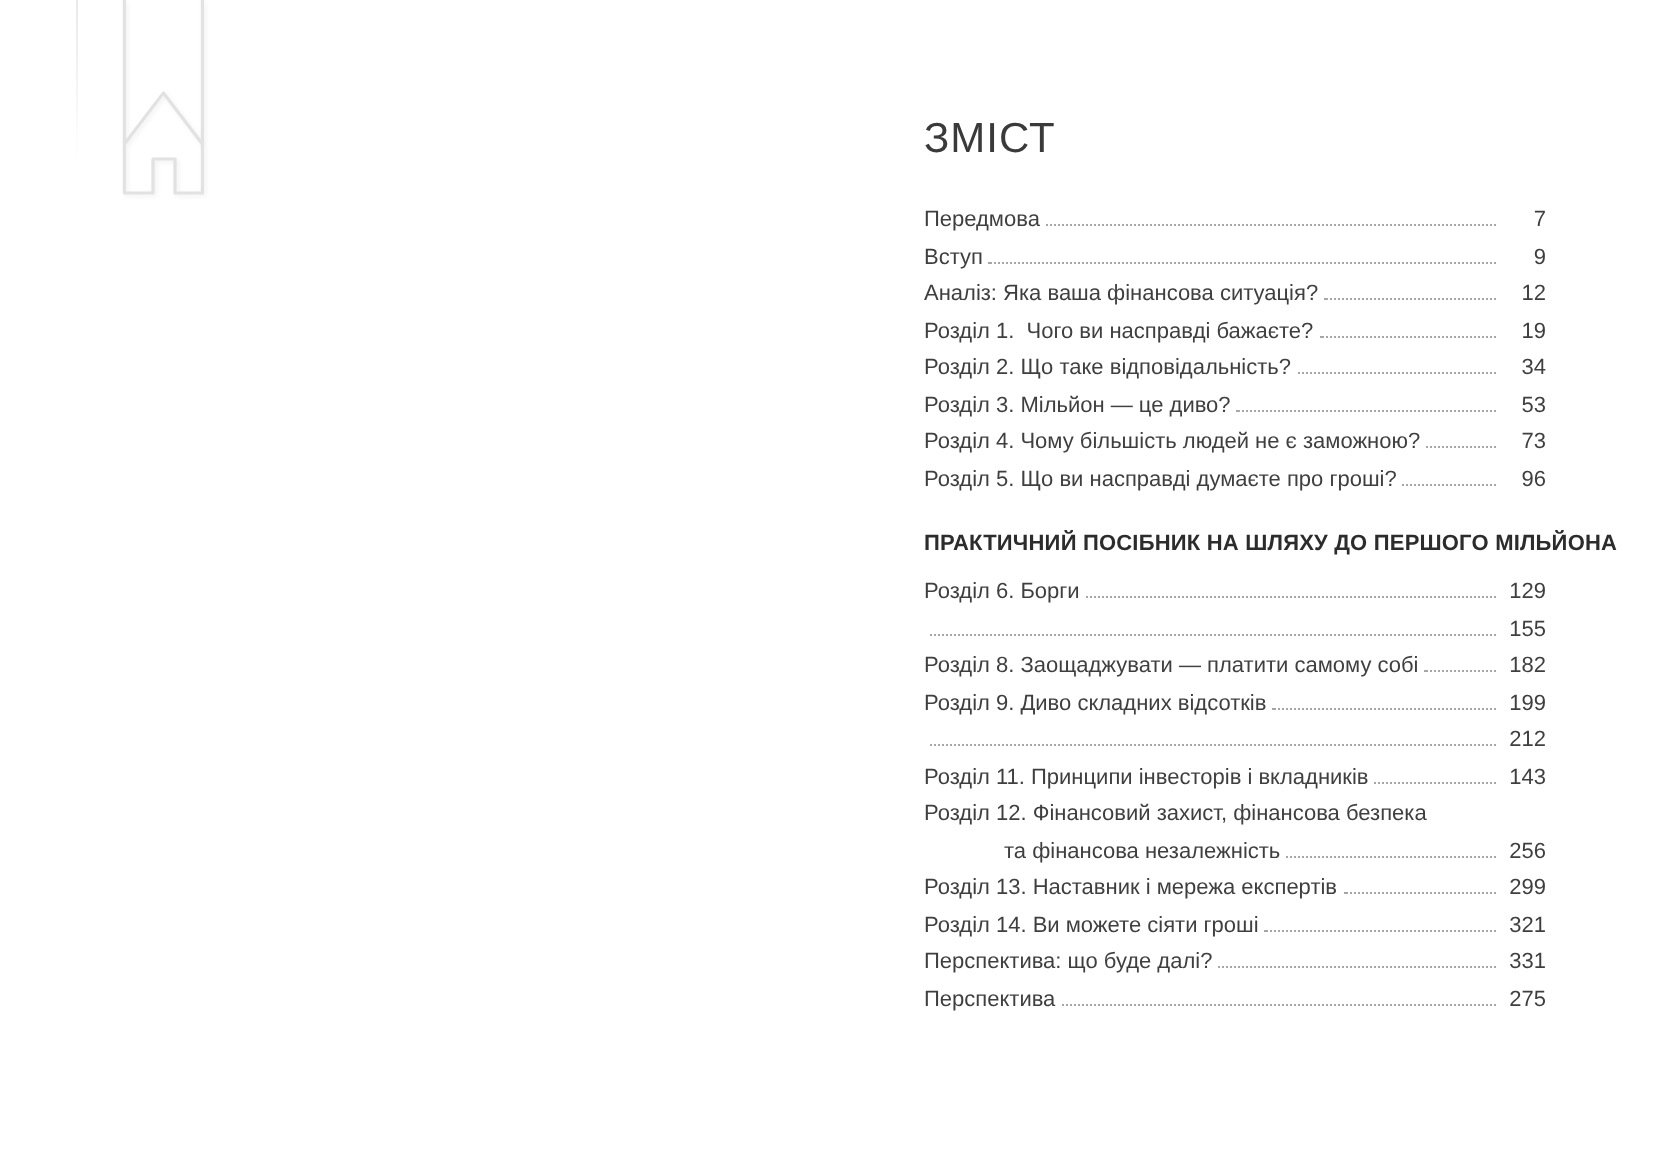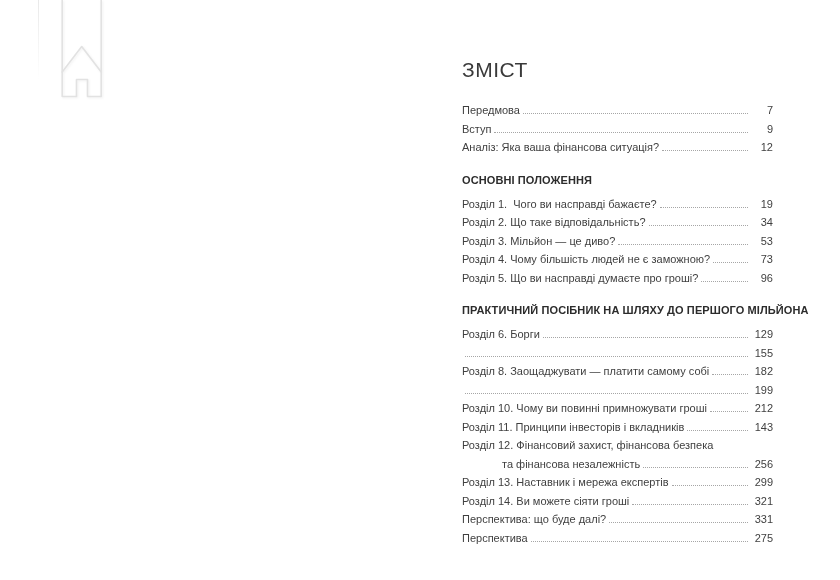--- a/index.html
+++ b/index.html
@@ -107,21 +107,20 @@
           <span class="dots"></span>
           <span class="pg">9</span>
         </div>
         <div class="row">
           <span class="label">Аналіз: Яка ваша фінансова ситуація?</span>
           <span class="dots"></span>
           <span class="pg">12</span>
         </div>
       </div>
 
-    <div class="group-header">ОСНОВНІ ПОЛОЖЕННЯ</div>
 
     <div class="group">
         <div class="row">
           <span class="label">Розділ 1.&nbsp; Чого ви насправді бажаєте?</span>
           <span class="dots"></span>
           <span class="pg">19</span>
         </div>
         <div class="row">
           <span class="label">Розділ 2. Що таке відповідальність?</span>
           <span class="dots"></span>
@@ -155,25 +154,25 @@
         <div class="row">
           <span class="dots"></span>
           <span class="pg">155</span>
         </div>
         <div class="row">
           <span class="label">Розділ 8. Заощаджувати — платити самому собі</span>
           <span class="dots"></span>
           <span class="pg">182</span>
         </div>
         <div class="row">
+          <span class="label">Розділ 9. Диво складних відсотків</span>
           <span class="dots"></span>
           <span class="pg">199</span>
         </div>
         <div class="row">
-          <span class="label">Розділ 10. Чому ви повинні примножувати гроші</span>
           <span class="dots"></span>
           <span class="pg">212</span>
         </div>
         <div class="row">
           <span class="label">Розділ 11. Принципи інвесторів і вкладників</span>
           <span class="dots"></span>
           <span class="pg">143</span>
         </div>
         <div class="row">
           <span class="label">Розділ 12. Фінансовий захист, фінансова безпека</span>

